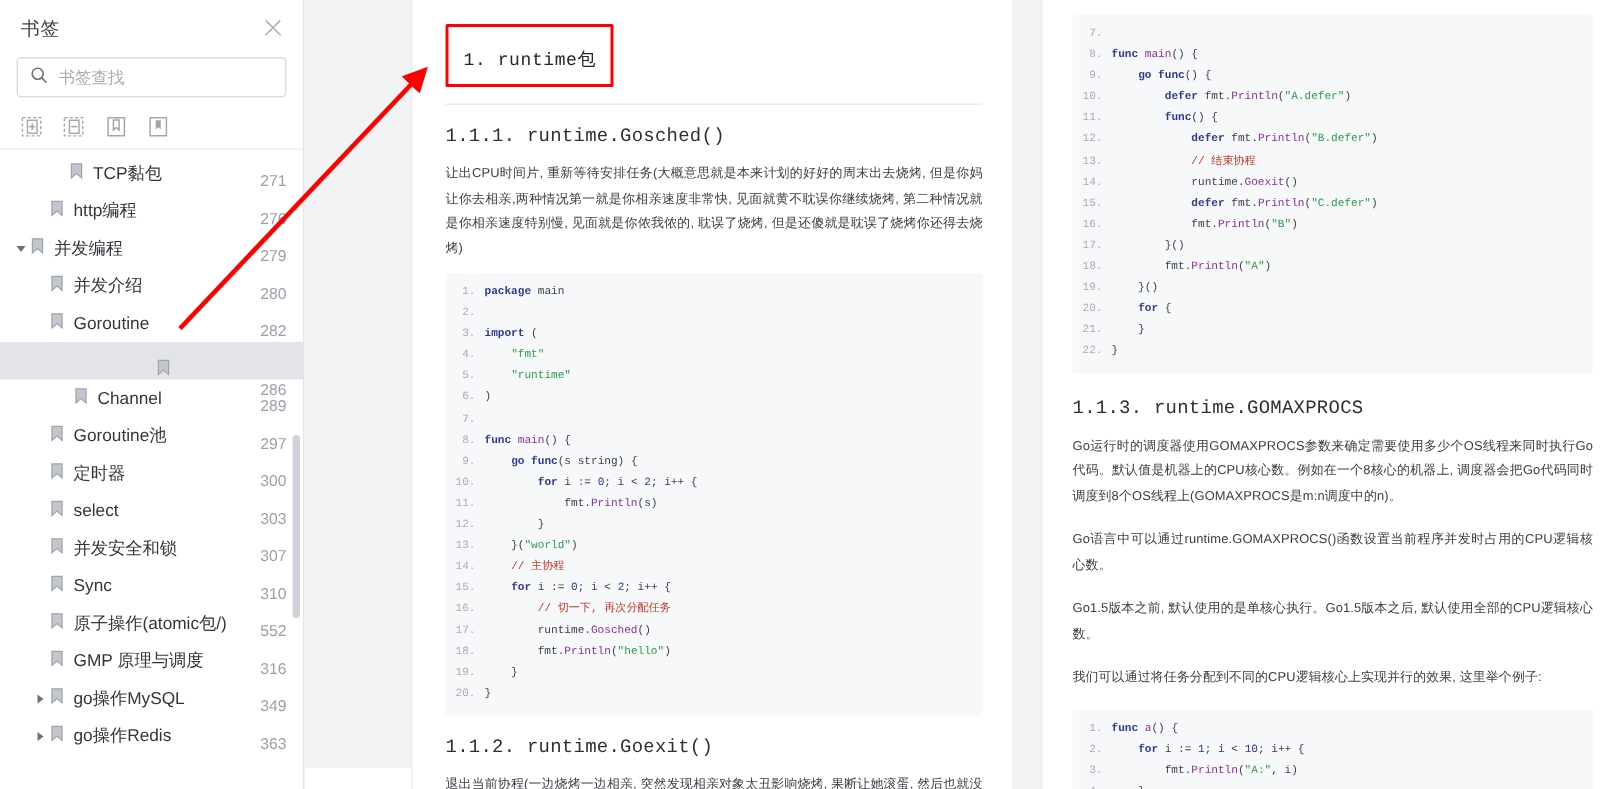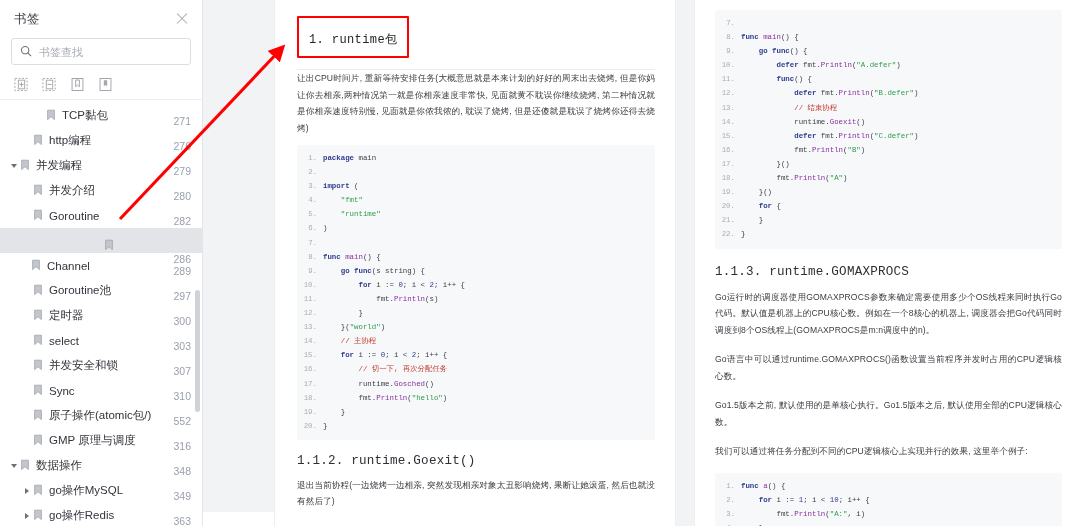--- a/index.html
+++ b/index.html
@@ -295,21 +295,21 @@
         </div>
         <div class="tree-row selected" style="padding-left: 21px;">
           <span class="tw-caret"></span>
           <span class="bm-icon"><svg width="12" height="12" viewBox="0 0 12 12">
               <path d="M2.6 1.2 h6.8 v9.4 l-3.4 -2.9 l-3.4 2.9 z" fill="#c3c7cd"></path>
               <path d="M2.6 1.2 h6.8 v9.4 l-3.4 -2.9 l-3.4 2.9 z" fill="none" stroke="#9fa4ac" stroke-width=".8"></path>
             </svg></span>
           <span class="tree-label">runtime包</span>
           <span class="tree-page">286</span>
         </div>
-        <div class="tree-row" style="padding-left: 19px; justify-content: space-between;">
+        <div class="tree-row" style="padding-left: 37px; justify-content: space-between;">
           <span class="tw-caret"></span>
           <span class="bm-icon"><svg width="12" height="12" viewBox="0 0 12 12">
               <path d="M2.6 1.2 h6.8 v9.4 l-3.4 -2.9 l-3.4 2.9 z" fill="#c3c7cd"></path>
               <path d="M2.6 1.2 h6.8 v9.4 l-3.4 -2.9 l-3.4 2.9 z" fill="none" stroke="#9fa4ac" stroke-width=".8"></path>
             </svg></span>
           <span class="tree-label">Channel</span>
           <span class="tree-page">289</span>
         </div>
         <div class="tree-row" style="padding-left: 21px;">
           <span class="tw-caret"></span>
@@ -366,31 +366,20 @@
           <span class="tree-page">552</span>
         </div>
         <div class="tree-row" style="padding-left: 21px;">
           <span class="tw-caret"></span>
           <span class="bm-icon"><svg width="12" height="12" viewBox="0 0 12 12">
               <path d="M2.6 1.2 h6.8 v9.4 l-3.4 -2.9 l-3.4 2.9 z" fill="#c3c7cd"></path>
               <path d="M2.6 1.2 h6.8 v9.4 l-3.4 -2.9 l-3.4 2.9 z" fill="none" stroke="#9fa4ac" stroke-width=".8"></path>
             </svg></span>
           <span class="tree-label">GMP 原理与调度</span>
           <span class="tree-page">316</span>
-        </div>
-        <div class="tree-row" style="padding-left: 8px;">
-          <span class="tw-caret open">
-            <i></i>
-          </span>
-          <span class="bm-icon"><svg width="12" height="12" viewBox="0 0 12 12">
-              <path d="M2.6 1.2 h6.8 v9.4 l-3.4 -2.9 l-3.4 2.9 z" fill="#c3c7cd"></path>
-              <path d="M2.6 1.2 h6.8 v9.4 l-3.4 -2.9 l-3.4 2.9 z" fill="none" stroke="#9fa4ac" stroke-width=".8"></path>
-            </svg></span>
-          <span class="tree-label">数据操作</span>
-          <span class="tree-page">348</span>
         </div>
         <div class="tree-row" style="padding-left: 21px;">
           <span class="tw-caret">
             <i></i>
           </span>
           <span class="bm-icon"><svg width="12" height="12" viewBox="0 0 12 12">
               <path d="M2.6 1.2 h6.8 v9.4 l-3.4 -2.9 l-3.4 2.9 z" fill="#c3c7cd"></path>
               <path d="M2.6 1.2 h6.8 v9.4 l-3.4 -2.9 l-3.4 2.9 z" fill="none" stroke="#9fa4ac" stroke-width=".8"></path>
             </svg></span>
           <span class="tree-label">go操作MySQL</span>
@@ -414,20 +403,21 @@
   <div id="gutter"></div>
 
   <div id="pages">
 
     <div class="page" id="page-left">
       <div class="h1-box">
         <h1 class="doc-h1">1. runtime包</h1>
       </div>
       <div class="h1-rule"></div>
 
+      <h3 class="doc-h3">1.1.1. runtime.Gosched()</h3>
       <p class="doc-p">让出CPU时间片, 重新等待安排任务(大概意思就是本来计划的好好的周末出去烧烤, 但是你妈让你去相亲,两种情况第一就是你相亲速度非常快, 见面就黄不耽误你继续烧烤, 第二种情况就是你相亲速度特别慢, 见面就是你侬我侬的, 耽误了烧烤, 但是还傻就是耽误了烧烤你还得去烧烤)</p>
 
       <div class="code" id="code1">
           <div class="ln"><span class="num">1.</span><span class="src"><span class="kw">package</span> main</span></div>
           <div class="ln"><span class="num">2.</span><span class="src">&nbsp;</span></div>
           <div class="ln"><span class="num">3.</span><span class="src"><span class="kw">import</span> (</span></div>
           <div class="ln"><span class="num">4.</span><span class="src">    <span class="str">"fmt"</span></span></div>
           <div class="ln"><span class="num">5.</span><span class="src">    <span class="str">"runtime"</span></span></div>
           <div class="ln"><span class="num">6.</span><span class="src">)</span></div>
           <div class="ln"><span class="num">7.</span><span class="src">&nbsp;</span></div>

